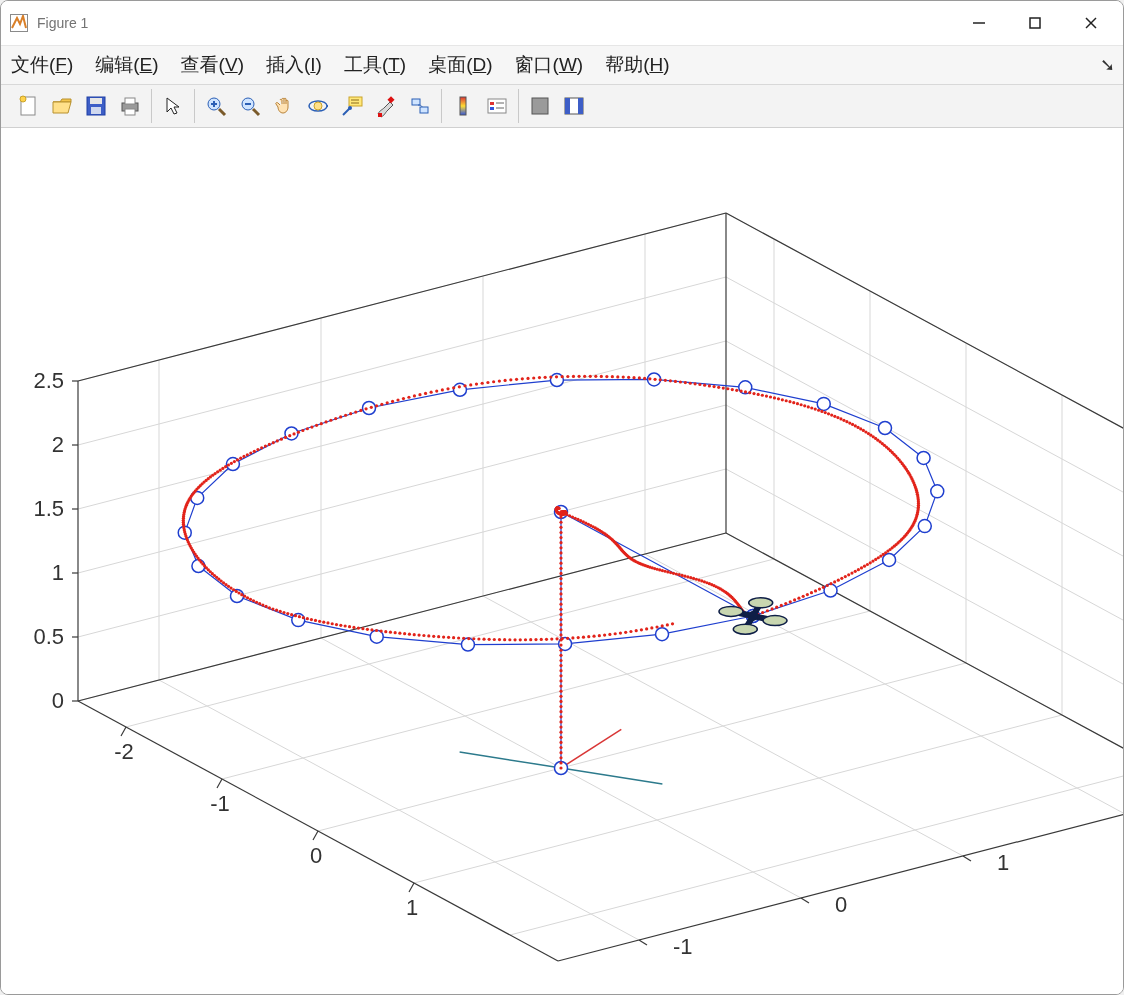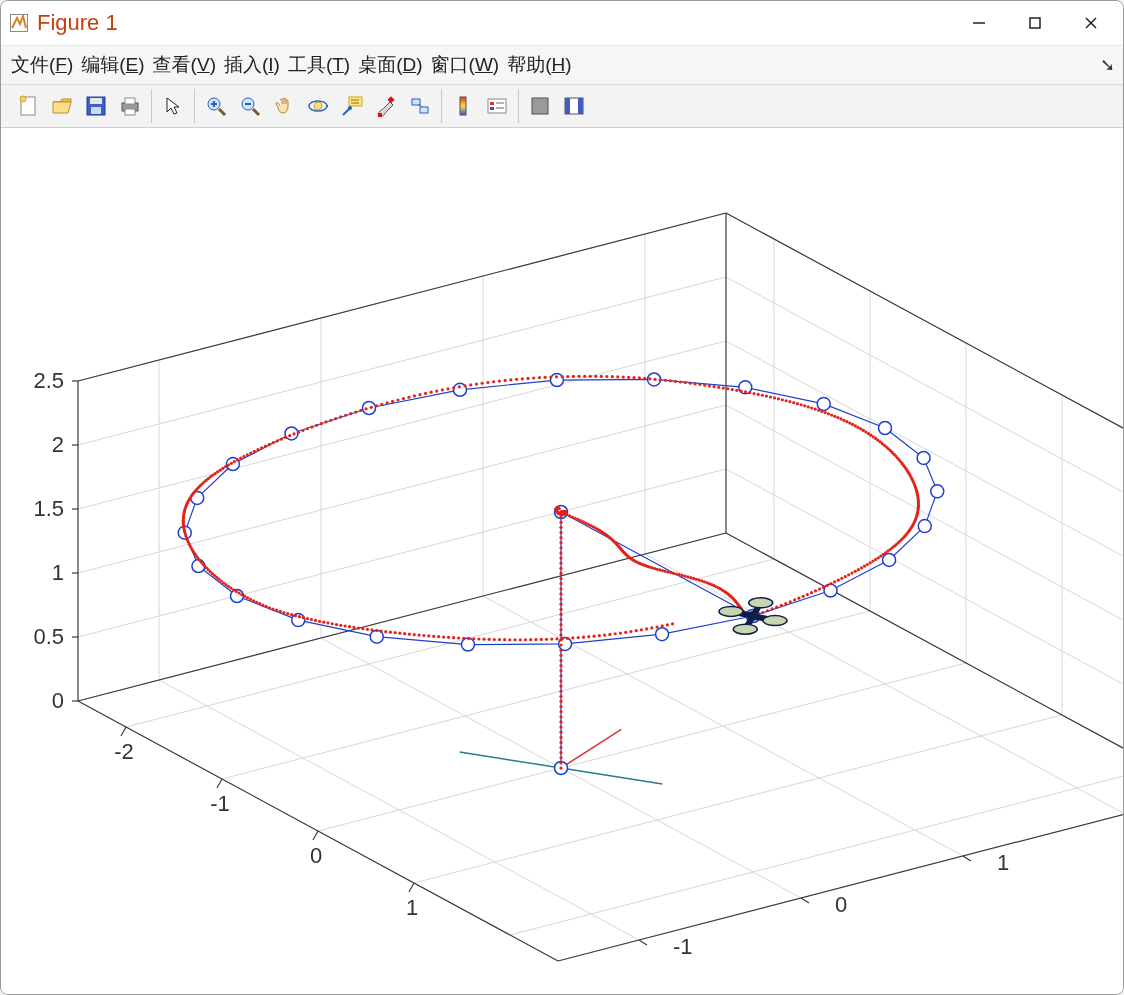--- a/index.html
+++ b/index.html
@@ -29,40 +29,41 @@
     align-items: center;
     padding: 0 4px 0 8px;
     background: #ffffff;
     border-bottom: 1px solid #e6e6e6;
   }
   .titlebar .app-icon {
     width: 20px; height: 20px; margin-right: 8px;
     display:flex;align-items:center;justify-content:center;
   }
   .titlebar .title {
-    font-size: 22px;
-    color: #c2410c;
+    font-size: 14px;
+    color: #737373;
   }
   .titlebar .spacer { flex:1; }
   .winbtn {
     width: 56px; height: 40px;
     display:flex;align-items:center;justify-content:center;
     font-size: 16px; color:#222;
   }
 
   
   .menubar {
     height: 34px;
     display:flex;
     align-items:center;
     padding: 2px 6px;
     border-bottom: 1px solid #d8d8d8;
     background: #f6f6f6;
     font-size: 19px;
     color:#222;
+    gap: 14px;
     position:relative;
   }
   .menubar .menu-item { padding: 2px 4px; white-space:nowrap; }
   .menubar .menu-item u { text-decoration: underline; }
   .menubar .dock-arrow {
     position:absolute; right:8px; top:8px; font-size:18px; color:#333;
   }
 
   
   .toolbar {

